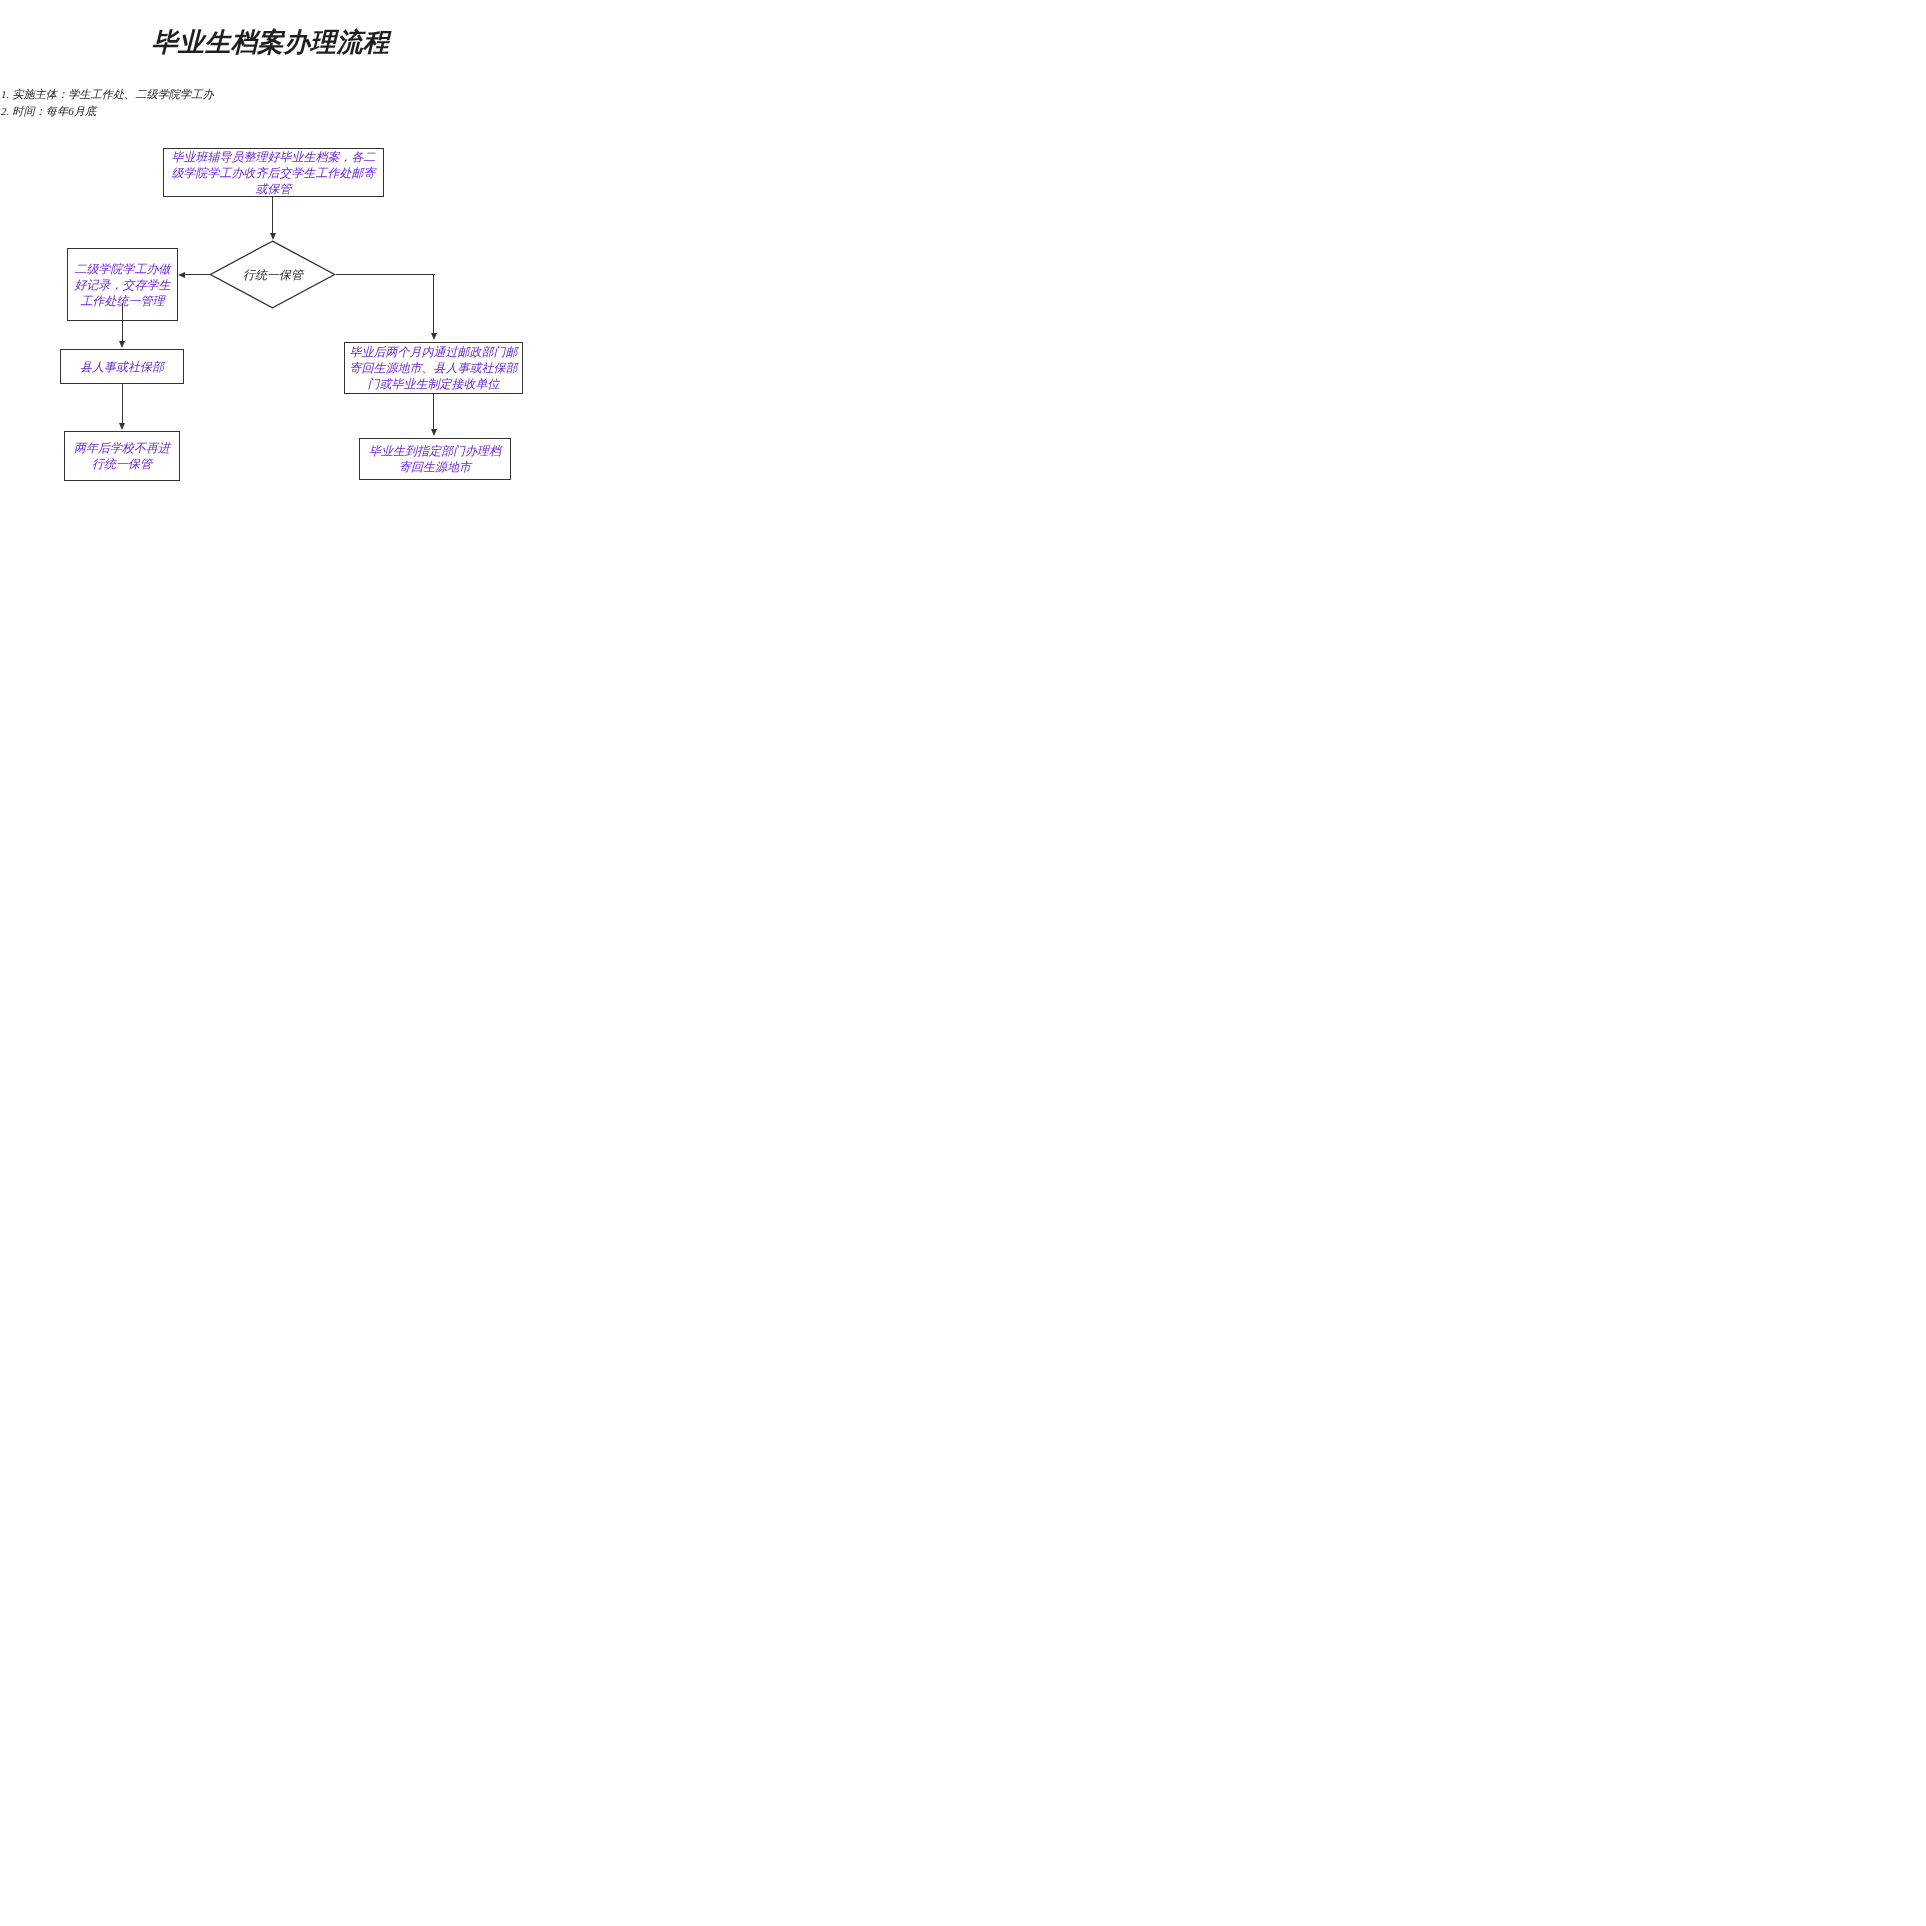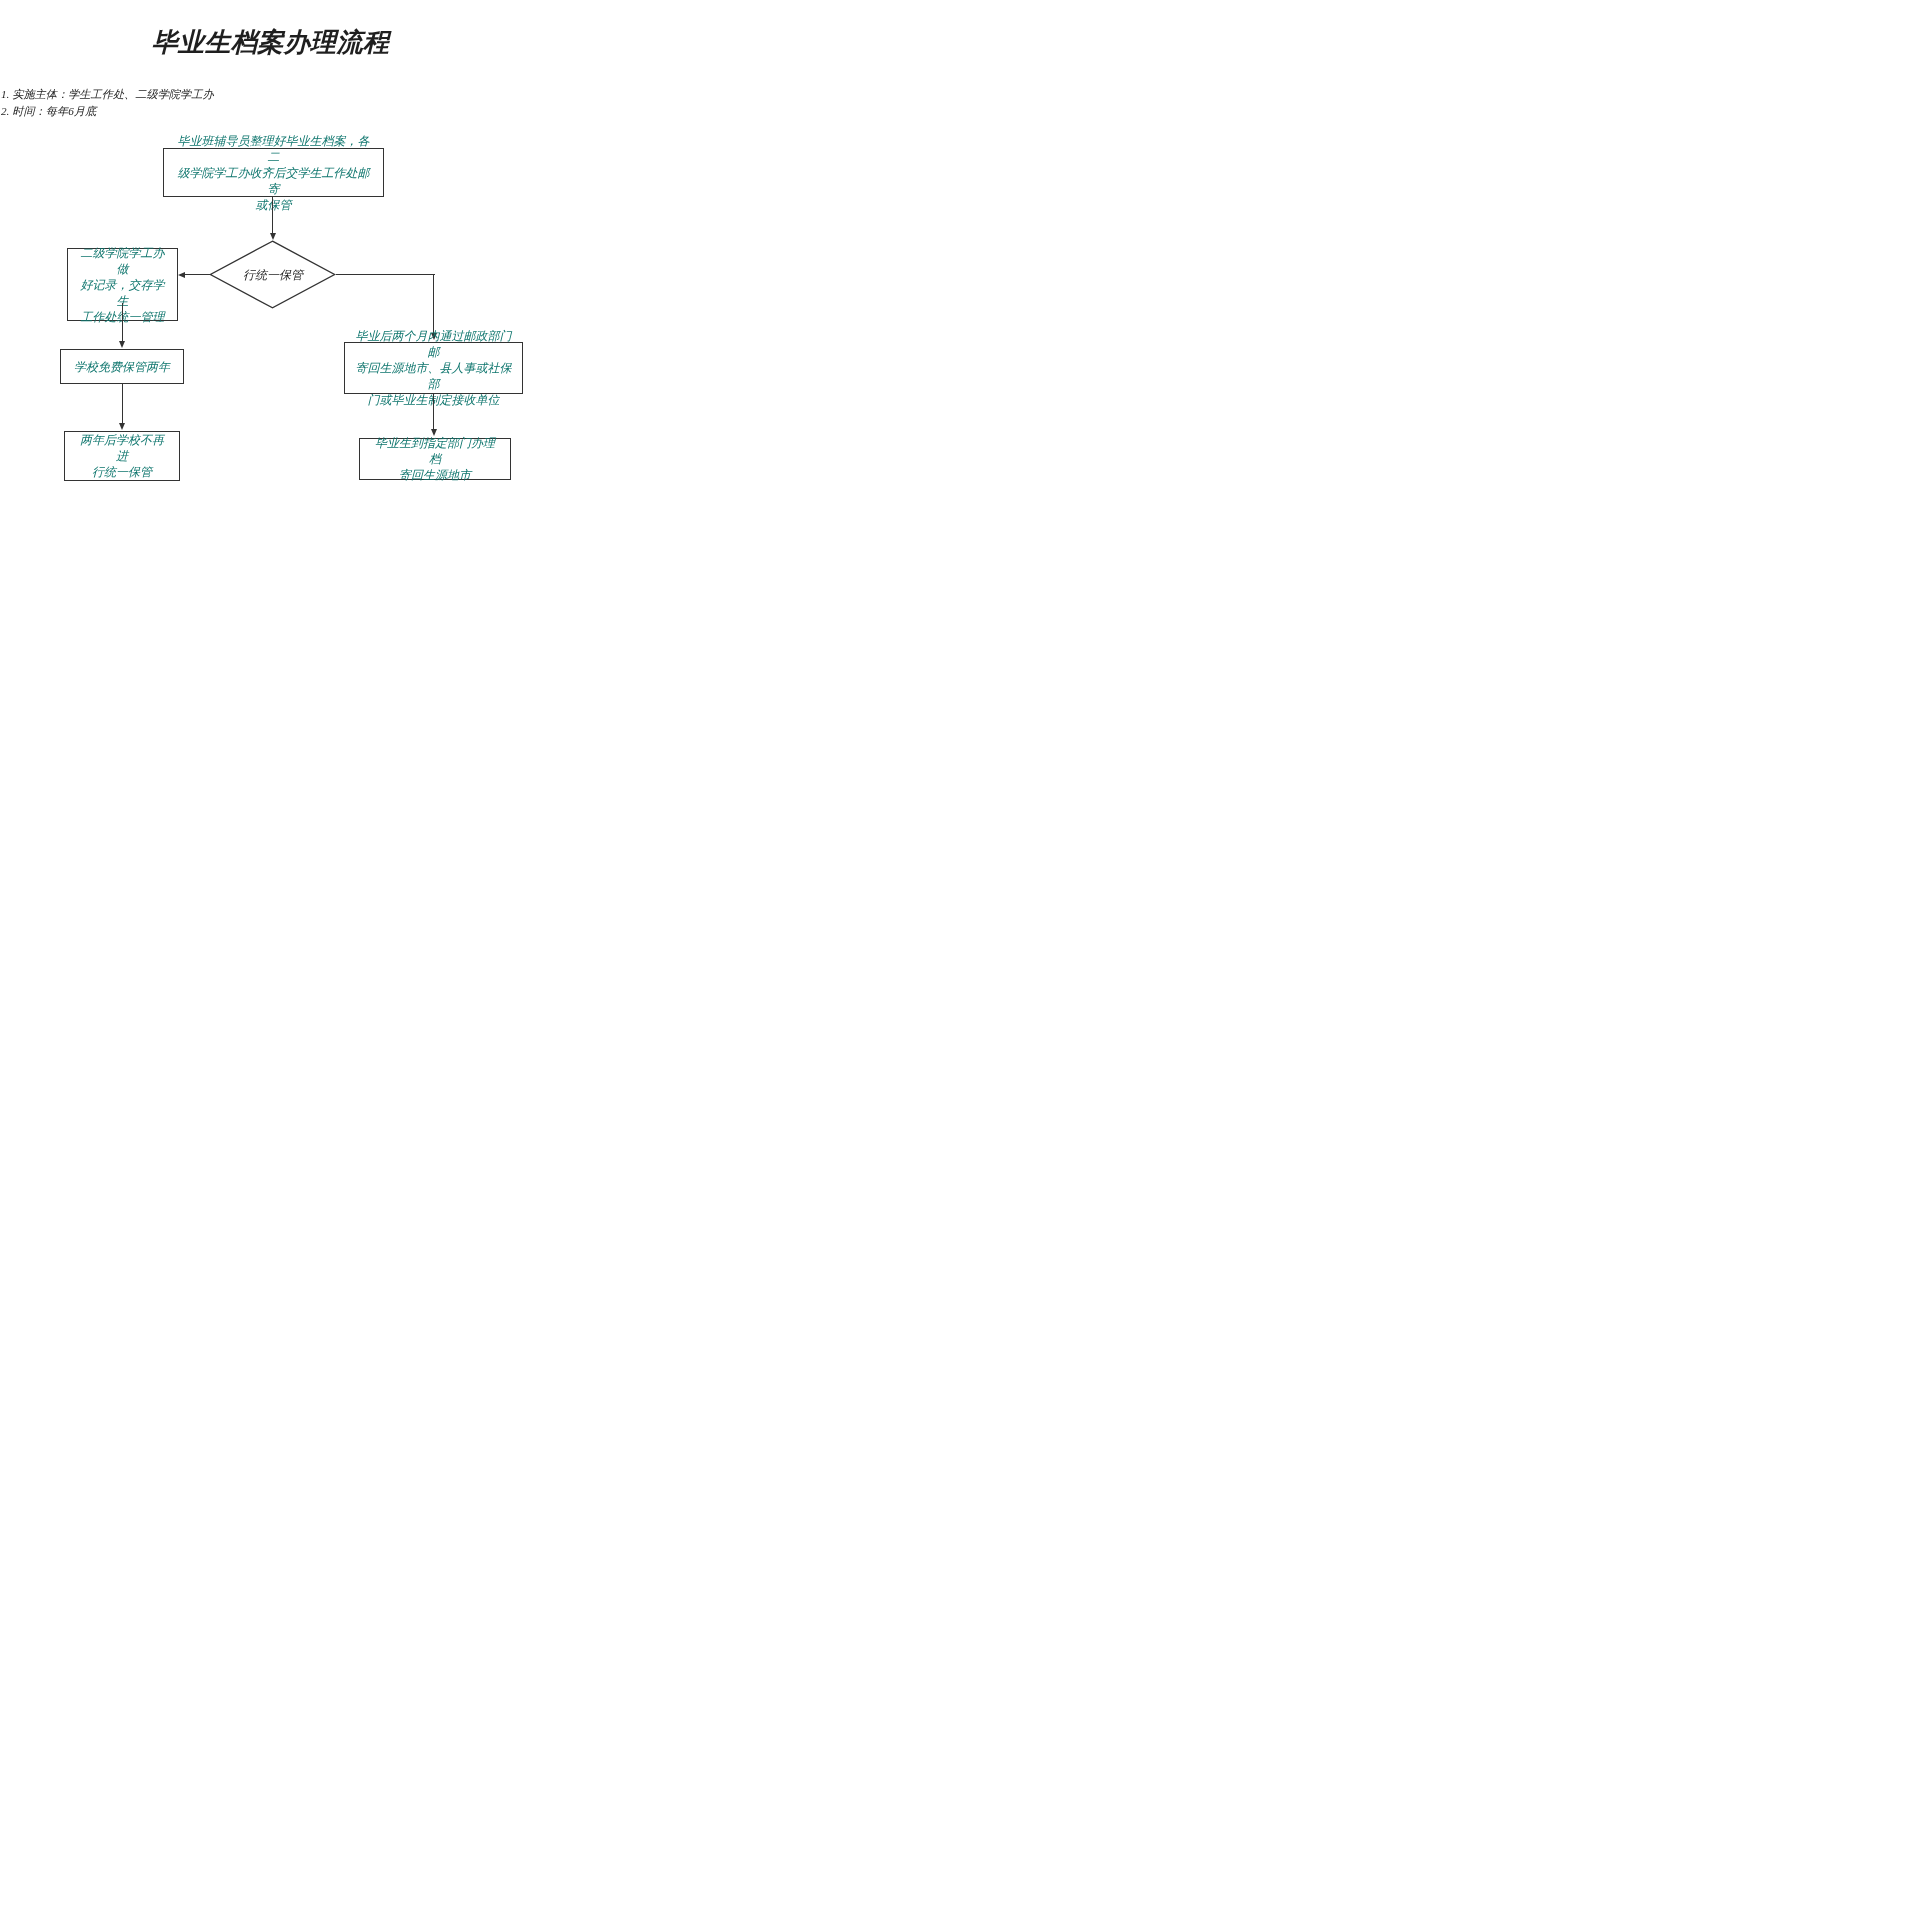--- a/index.html
+++ b/index.html
@@ -43,22 +43,22 @@
     box-sizing: border-box;
     border: 1.2px solid #333333;
     background: #ffffff;
     display: flex;
     align-items: center;
     justify-content: center;
     text-align: center;
     font-size: 12px;
     line-height: 16px;
     white-space: pre-line;
-    padding: 0 10px;
-    color: #0f766e;
+    padding: 0 2px;
+    color: #6d28d9;
   }
   .vline, .hline {
     position: absolute;
     background: #333333;
   }
   .arrow-down {
     position: absolute;
     width: 0;
     height: 0;
     border-left: 3.5px solid transparent;
@@ -119,21 +119,21 @@
   <div class="hline" style="left:184px; top:274px; width:26px; height:1.2px;"></div>
   <div class="arrow-left" style="left:178px; top:272px;"></div>
 
   <div class="box" style="left:67px; top:248px; width:111px; height:73px;">二级学院学工办做
 好记录，交存学生
 工作处统一管理</div>
 
   <div class="vline" style="left:122px; top:303px; width:1.2px; height:39px;"></div>
   <div class="arrow-down" style="left:119px; top:341px;"></div>
 
-  <div class="box" style="left:60px; top:349px; width:124px; height:35px;">学校免费保管两年</div>
+  <div class="box" style="left:60px; top:349px; width:124px; height:35px;">县人事或社保部</div>
 
   <div class="vline" style="left:122px; top:384px; width:1.2px; height:39px;"></div>
   <div class="arrow-down" style="left:119px; top:423px;"></div>
 
   <div class="box" style="left:64px; top:431px; width:116px; height:50px;">两年后学校不再进
 行统一保管</div>
 
   <div class="hline" style="left:336px; top:274px; width:99px; height:1.2px;"></div>
   <div class="vline" style="left:433px; top:274px; width:1.2px; height:59px;"></div>
   <div class="arrow-down" style="left:431px; top:333px;"></div>

